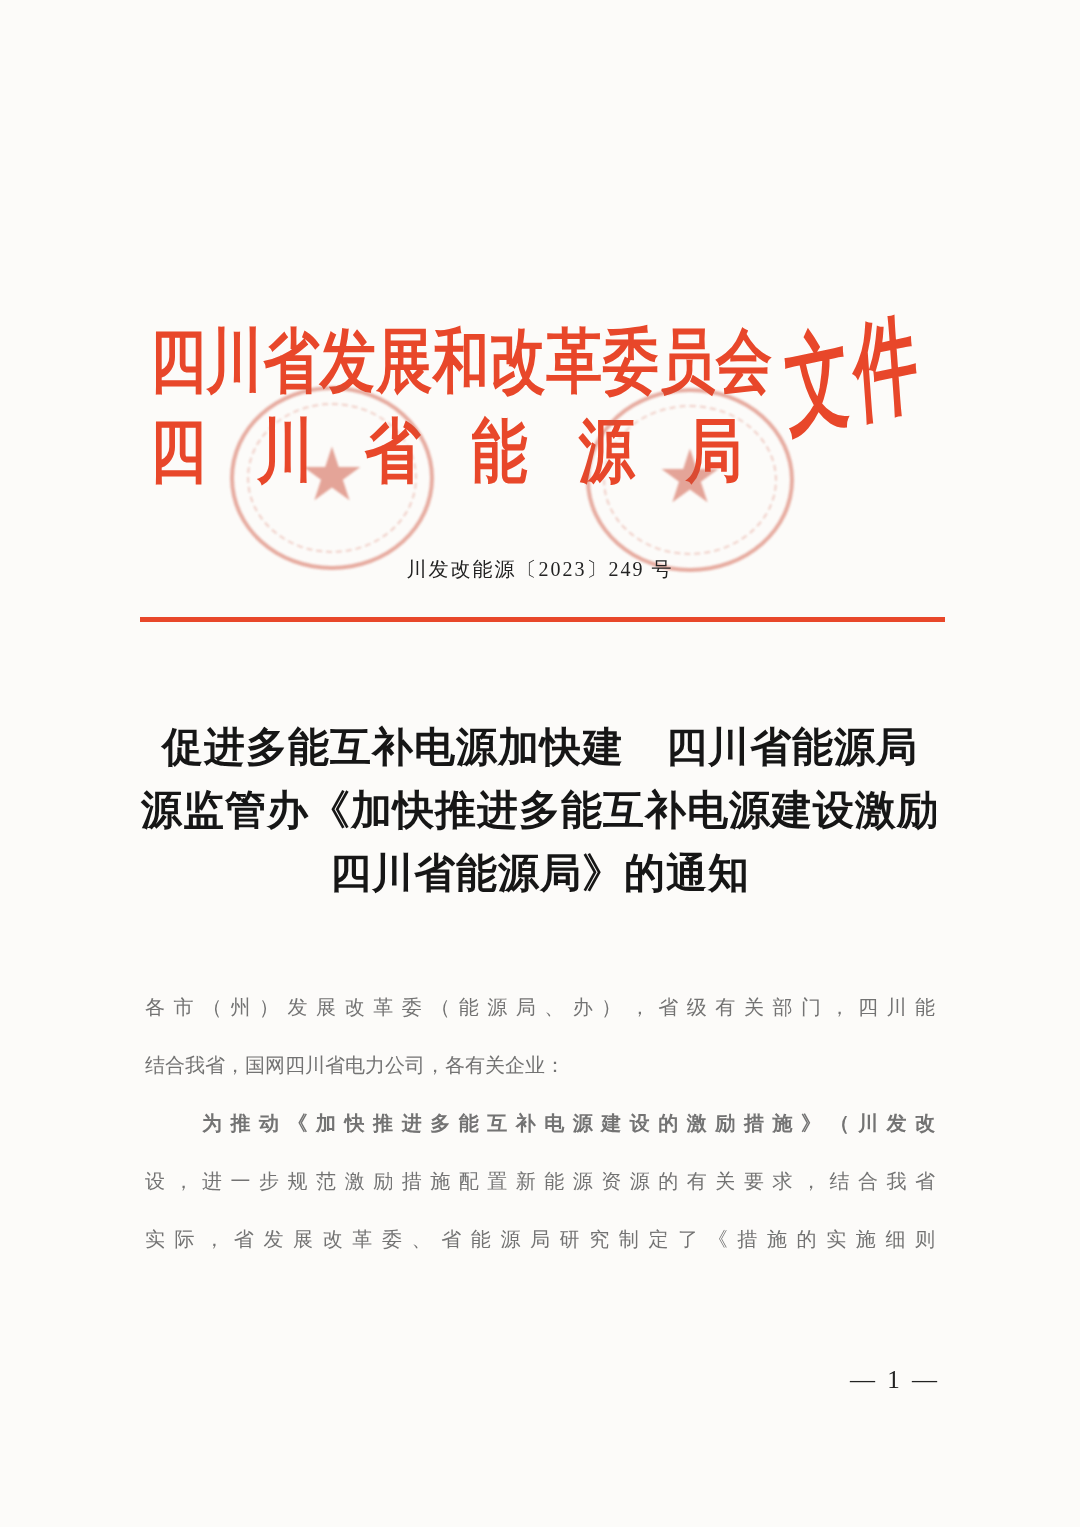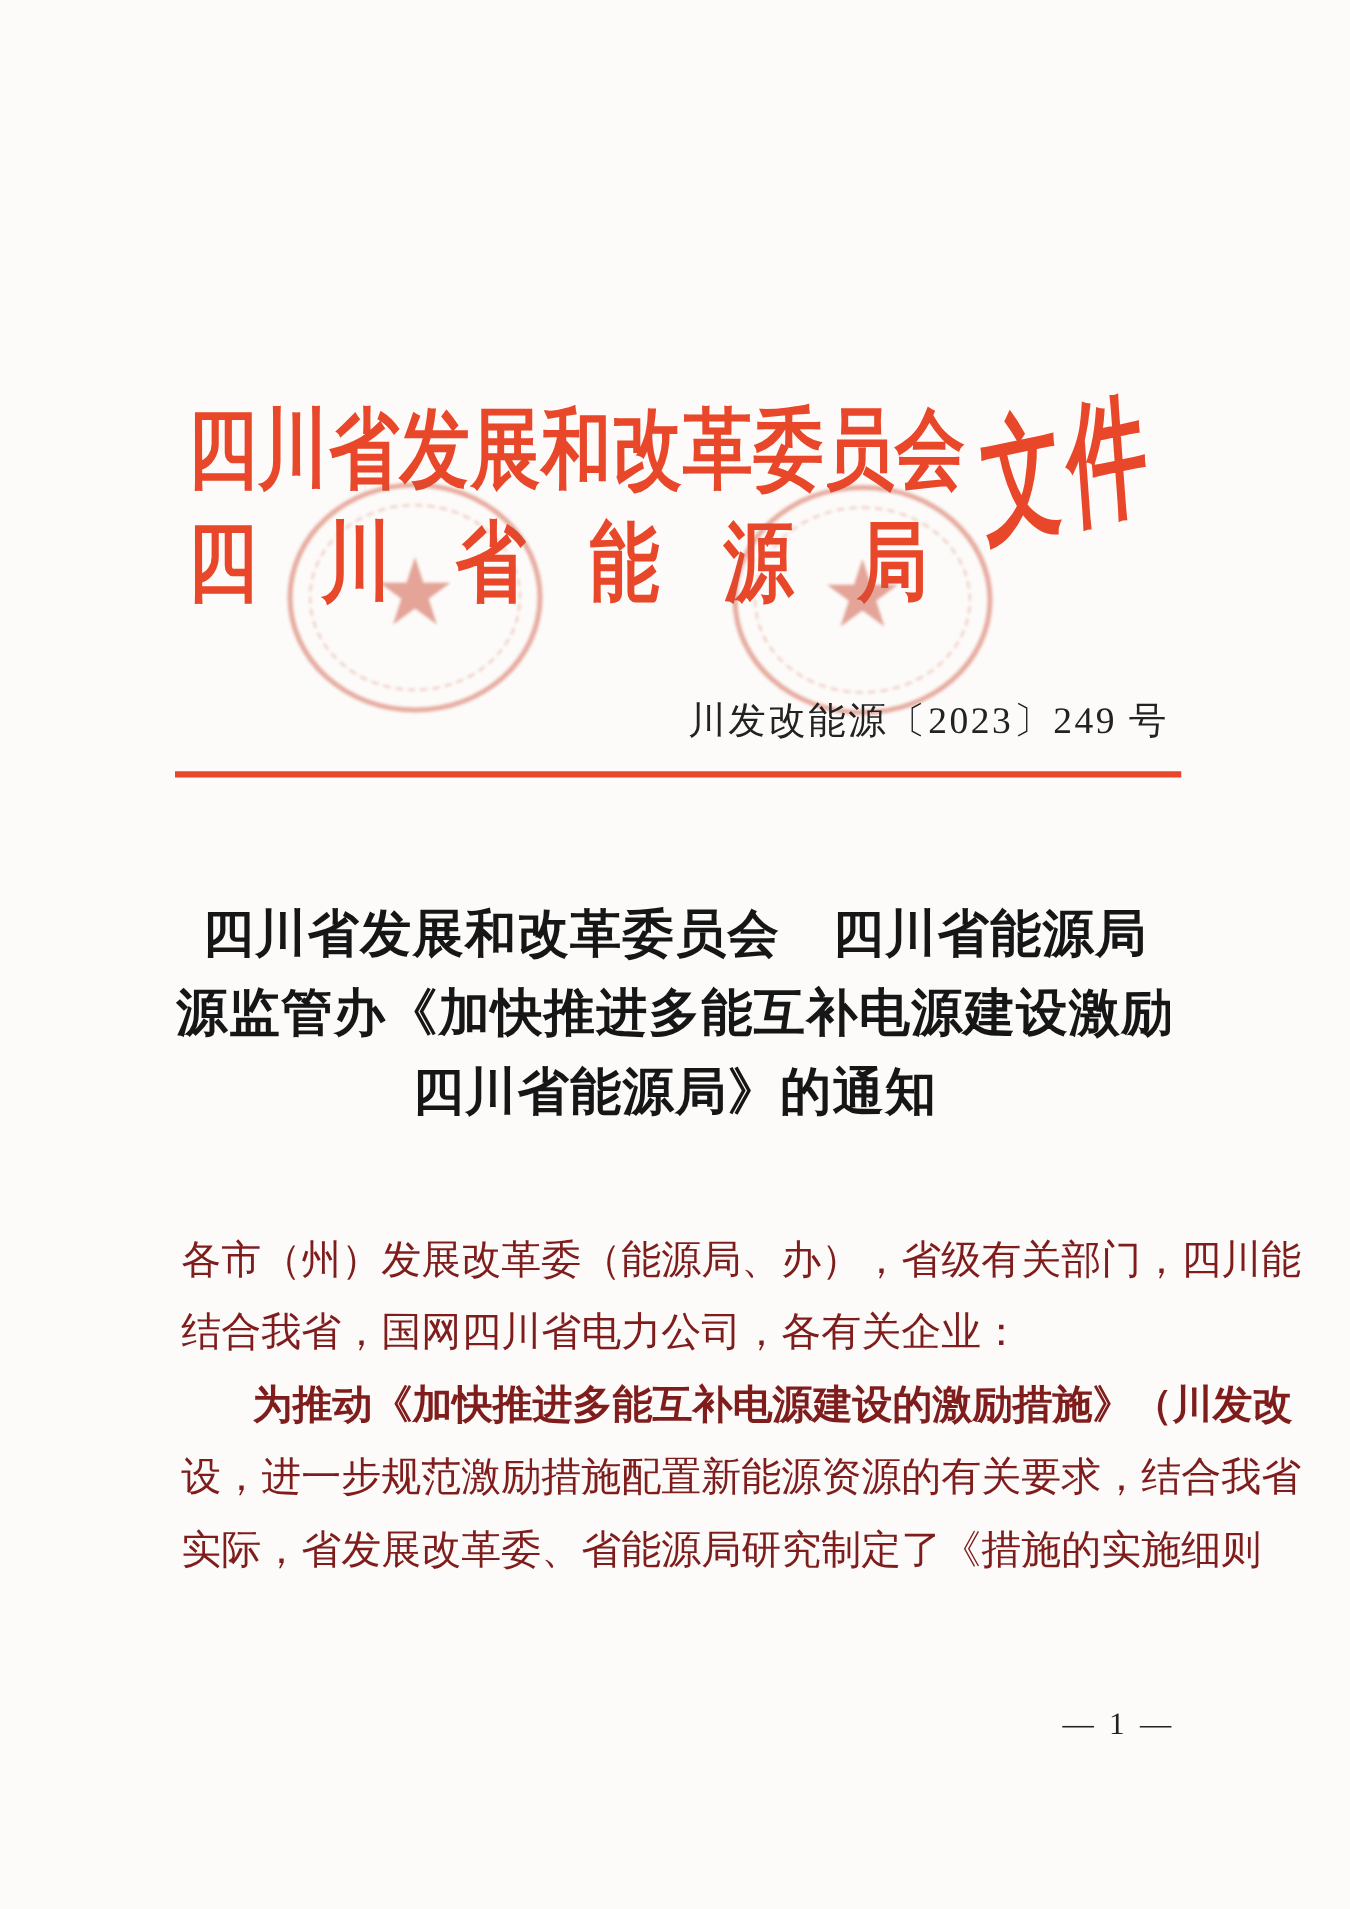--- a/index.html
+++ b/index.html
@@ -63,22 +63,22 @@
     position:absolute;left:0;right:0;top:50%;
     transform:translateY(-54%);
     text-align:center;
     font-size:74px;line-height:1;
     color:rgba(205,80,58,.60);
   }
 
   
   .doc-number{
     position:absolute;left:145px;top:556px;width:790px;
-    text-align:right;
-    font-size:30px;letter-spacing:2px;
+    text-align:center;
+    font-size:20px;letter-spacing:2px;
     white-space:nowrap;
     color:#222;
   }
   .red-rule{
     position:absolute;left:140px;top:617px;
     width:805px;height:5px;
     background:var(--accent);
   }
 
   
@@ -88,22 +88,22 @@
     font-weight:700;
     font-size:41px;line-height:63px;
     letter-spacing:1px;
     color:#161616;
   }
   .title div{white-space:nowrap;}
 
   
   .body-text{
     position:absolute;left:145px;top:978px;width:790px;
-    font-size:32px;line-height:58px;
-    color:#7f1d1d;
+    font-size:20px;line-height:58px;
+    color:#737373;
   }
   .body-line{white-space:nowrap;}
   .fill{text-align:justify;text-align-last:justify;}
   .indent{text-indent:57px;font-weight:bold;}
 
   
   .page-number{
     position:absolute;top:1366px;right:140px;
     font-size:25px;letter-spacing:3px;
     color:#222;
@@ -147,21 +147,21 @@
   <div class="seal seal-2">
     <div class="seal-ring"></div>
     <div class="seal-star">★</div>
   </div>
 
   <div class="doc-number">川发改能源〔2023〕249 号</div>
 
   <div class="red-rule"></div>
 
   <div class="title">
-    <div>四川省发展和改革委员会　四川省能源局</div>
+    <div>促进多能互补电源加快建　四川省能源局</div>
     <div>源监管办《加快推进多能互补电源建设激励</div>
     <div>四川省能源局》的通知</div>
   </div>
 
   <div class="body-text">
     <div class="body-line fill">各市（州）发展改革委（能源局、办），省级有关部门，四川能</div>
     <div class="body-line">结合我省，国网四川省电力公司，各有关企业：</div>
     <div class="body-line fill indent">为推动《加快推进多能互补电源建设的激励措施》（川发改</div>
     <div class="body-line fill">设，进一步规范激励措施配置新能源资源的有关要求，结合我省</div>
     <div class="body-line fill">实际，省发展改革委、省能源局研究制定了《措施的实施细则</div>

